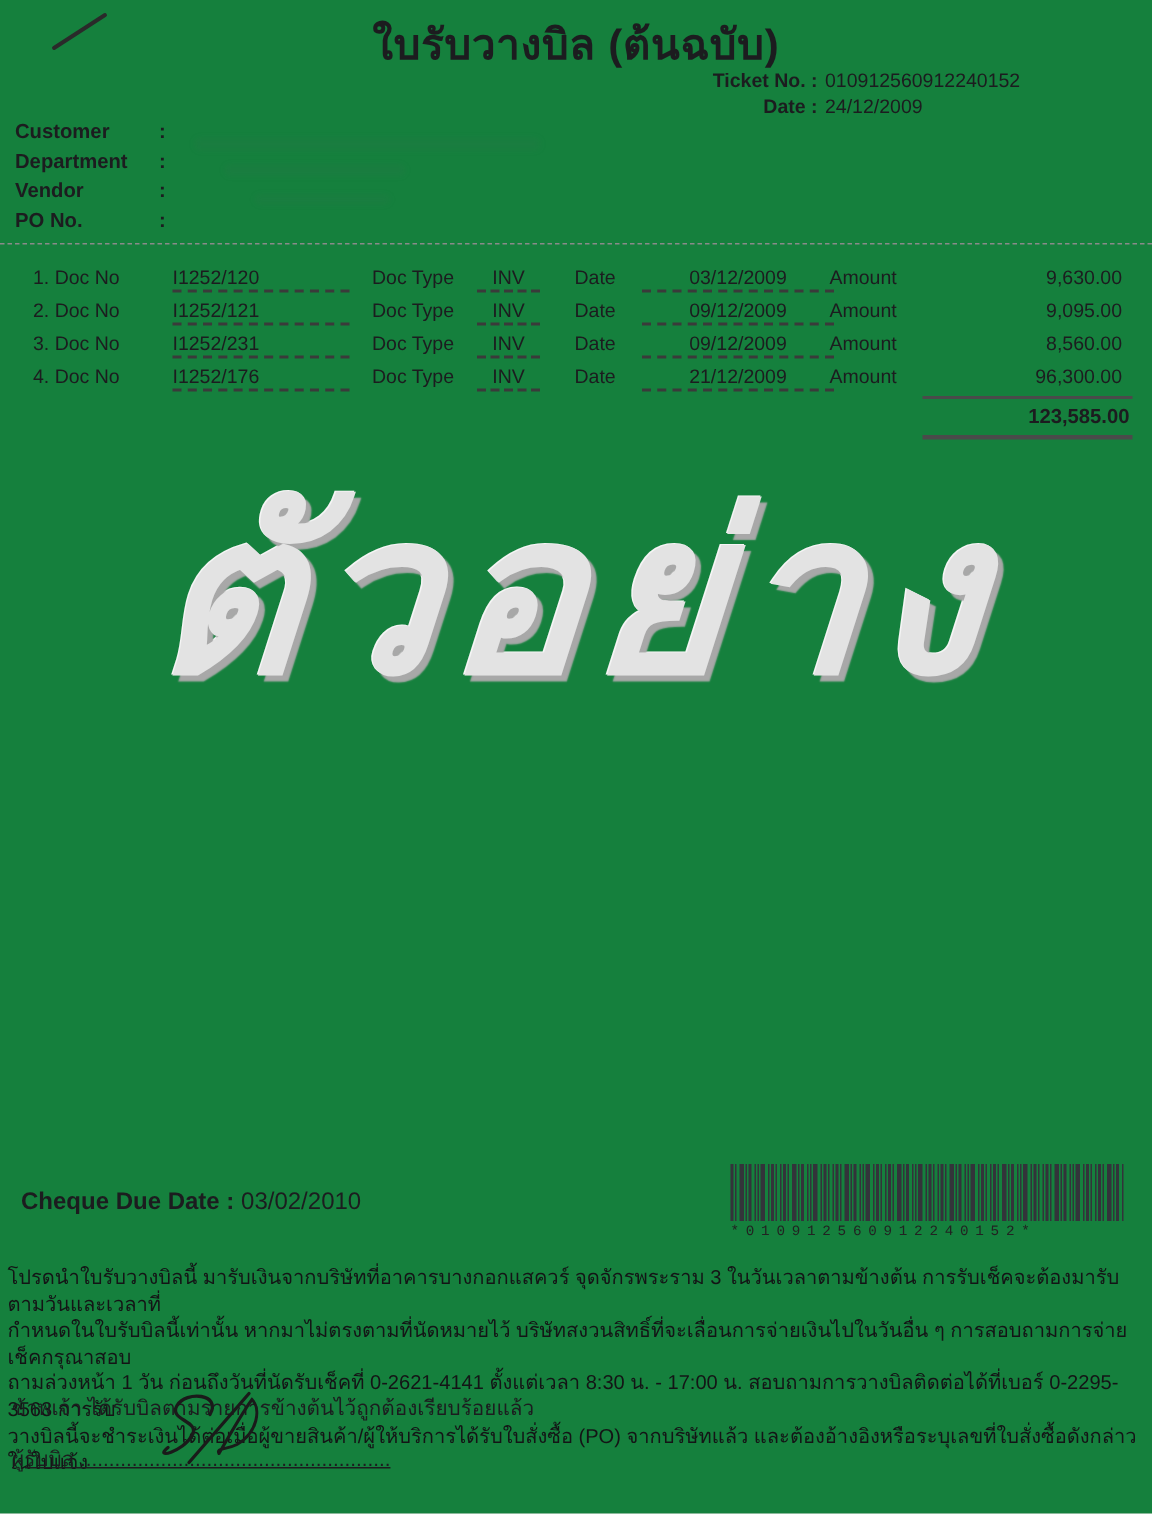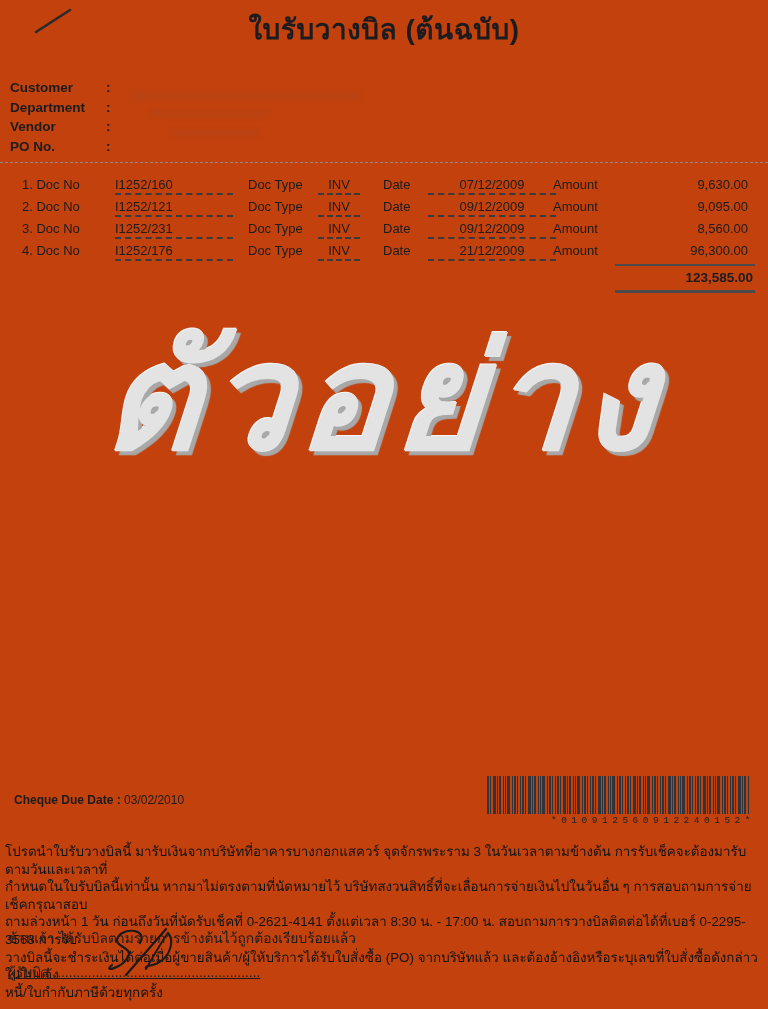--- a/index.html
+++ b/index.html
@@ -1,20 +1,20 @@
 <!DOCTYPE html>
 <html><head>
 <meta charset="utf-8">
 <style>
   html,body{margin:0;padding:0;background:#e8e8e6;}
   .page{
     position:relative;
     width:768px;height:1009px;
     margin:0 auto;
-    background:#c2410c;
+    background:#15803d;
     font-family:"Liberation Sans","DejaVu Sans",sans-serif;
     color:#1c1c1f;
     overflow:hidden;
   }
   .abs{position:absolute;}
   
   .doc-title{
     top:7px;left:0;width:100%;
     text-align:center;
     font-size:28px;font-weight:bold;
@@ -58,30 +58,30 @@
     text-align:center;
     font-size:148px;font-weight:bold;font-style:italic;
     color:#e3e3e3;
     text-shadow:4px 4px 1px #a8a8a8, -1px -1px 0 #f5f5f5;
     transform:skewX(-4deg);
     letter-spacing:8px;
     line-height:160px;
     user-select:none;
   }
   
-  .cheque-line{top:793px;left:14px;font-size:12px;}
+  .cheque-line{top:793px;left:14px;font-size:16px;}
   .cheque-line .lbl{font-weight:bold;}
   
   .barcode-wrap{top:776px;left:487px;width:268px;}
   .bars{display:flex;align-items:stretch;height:38px;}
   .bars i{display:block;height:100%;}
   .bars i.b{background:#33333a;}
   .bars i.g{background:transparent;}
   .barcode-text{
-    margin-top:1px;text-align:right;
+    margin-top:1px;text-align:left;
     font-family:"Liberation Mono","DejaVu Sans Mono",monospace;
     font-size:9.5px;letter-spacing:4.5px;color:#222;
     white-space:nowrap;
   }
   
   .terms{top:843px;left:5px;width:760px;font-size:13.4px;line-height:17.6px;color:#141416;}
   
   .ack{top:927px;left:8px;font-size:13.8px;}
   .receiver-line{top:961px;left:8px;font-size:13.8px;white-space:nowrap;text-decoration:underline;}
   .received-date-line{top:980px;left:8px;font-size:13.8px;white-space:nowrap;}
@@ -92,20 +92,30 @@
 <body>
 
 <div class="page">
 
   <svg class="abs penmark" width="50" height="36">
     <line x1="8" y1="28" x2="42" y2="6" stroke="#2a2a2a" stroke-width="2.6" stroke-linecap="round"></line>
   </svg>
 
   <div class="abs doc-title">ใบรับวางบิล (ต้นฉบับ)</div>
 
+  <div class="abs ticket-block">
+    <div class="ticket-row">
+      <span class="lbl">Ticket No. :</span>
+      <span class="val">010912560912240152</span>
+    </div>
+    <div class="ticket-row">
+      <span class="lbl">Date :</span>
+      <span class="val">24/12/2009</span>
+    </div>
+  </div>
 
   <div class="abs parties">
     <div class="party-row">
       <span class="lbl">Customer</span>
       <span class="colon">:</span>
       <span class="val"></span>
     </div>
     <div class="party-row">
       <span class="lbl">Department</span>
       <span class="colon">:</span>
@@ -126,25 +136,25 @@
   <div class="smudge" style="left:130px;top:92px;width:230px;height:8px;"></div>
   <div class="smudge" style="left:150px;top:110px;width:120px;height:7px;"></div>
   <div class="smudge" style="left:170px;top:130px;width:90px;height:6px;"></div>
 
   <div class="abs sep"></div>
 
   <div class="abs doc-table">
 
     <div class="trow">
       <span class="c-no">1. Doc No</span>
-      <span class="c-docno">I1252/160</span>
+      <span class="c-docno">I1252/120</span>
       <span class="c-doctypelbl">Doc Type</span>
       <span class="c-inv">INV</span>
       <span class="c-datelbl">Date</span>
-      <span class="c-dateval">07/12/2009</span>
+      <span class="c-dateval">03/12/2009</span>
       <span class="c-amtlbl">Amount</span>
       <span class="c-amtval">9,630.00</span>
     </div>
 
     <div class="trow">
       <span class="c-no">2. Doc No</span>
       <span class="c-docno">I1252/121</span>
       <span class="c-doctypelbl">Doc Type</span>
       <span class="c-inv">INV</span>
       <span class="c-datelbl">Date</span>
@@ -369,21 +379,20 @@
         <i class="g" style="width: 1px;"></i>
       </div>
     <div class="barcode-text">*010912560912240152*</div>
   </div>
 
   <div class="abs terms">
     <div>โปรดนำใบรับวางบิลนี้ มารับเงินจากบริษัทที่อาคารบางกอกแสควร์ จุดจักรพระราม 3 ในวันเวลาตามข้างต้น การรับเช็คจะต้องมารับตามวันและเวลาที่</div>
     <div>กำหนดในใบรับบิลนี้เท่านั้น หากมาไม่ตรงตามที่นัดหมายไว้ บริษัทสงวนสิทธิ์ที่จะเลื่อนการจ่ายเงินไปในวันอื่น ๆ การสอบถามการจ่ายเช็คกรุณาสอบ</div>
     <div>ถามล่วงหน้า 1 วัน ก่อนถึงวันที่นัดรับเช็คที่ 0-2621-4141 ตั้งแต่เวลา 8:30 น. - 17:00 น. สอบถามการวางบิลติดต่อได้ที่เบอร์ 0-2295-3563 การรับ</div>
     <div>วางบิลนี้จะชำระเงินได้ต่อเมื่อผู้ขายสินค้า/ผู้ให้บริการได้รับใบสั่งซื้อ (PO) จากบริษัทแล้ว และต้องอ้างอิงหรือระบุเลขที่ใบสั่งซื้อดังกล่าวในใบแจ้ง</div>
-    <div>หนี้/ใบกำกับภาษีด้วยทุกครั้ง</div>
   </div>
 
   <div class="abs ack">ข้าพเจ้า ได้รับบิลตามรายการข้างต้นไว้ถูกต้องเรียบร้อยแล้ว</div>
 
   <svg class="abs sig" width="130" height="58">
     <path d="M52,18 C60,4 36,2 30,12 C24,22 46,22 40,32 C34,43 14,48 24,40" fill="none" stroke="#1a1a1a" stroke-width="2.2" stroke-linecap="round"></path>
     <path d="M38,50 L78,4" fill="none" stroke="#1a1a1a" stroke-width="2.2" stroke-linecap="round"></path>
     <path d="M58,44 C66,30 74,16 80,8 C86,14 84,30 70,38 C62,42 56,40 58,44" fill="none" stroke="#1a1a1a" stroke-width="2" stroke-linecap="round"></path>
   </svg>
 

